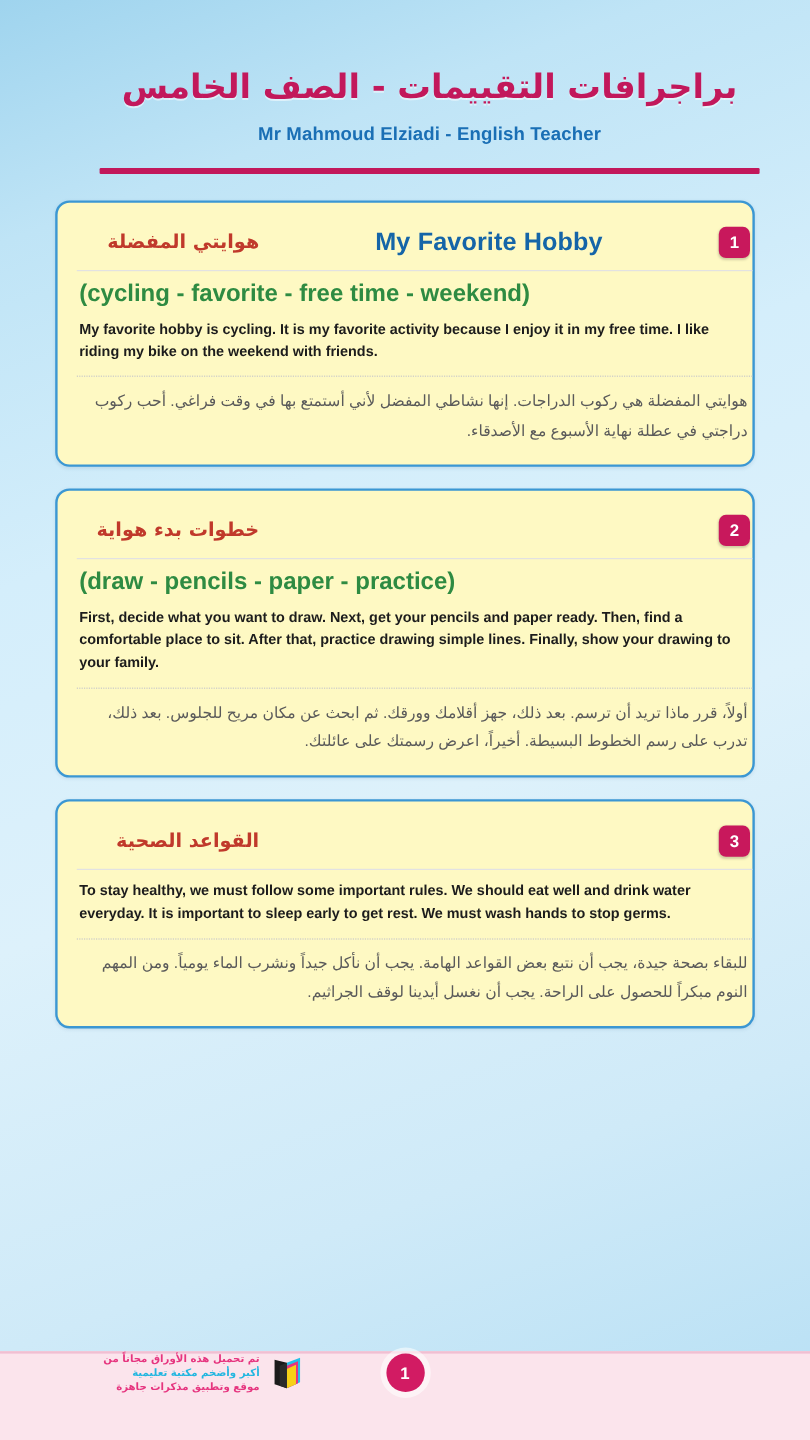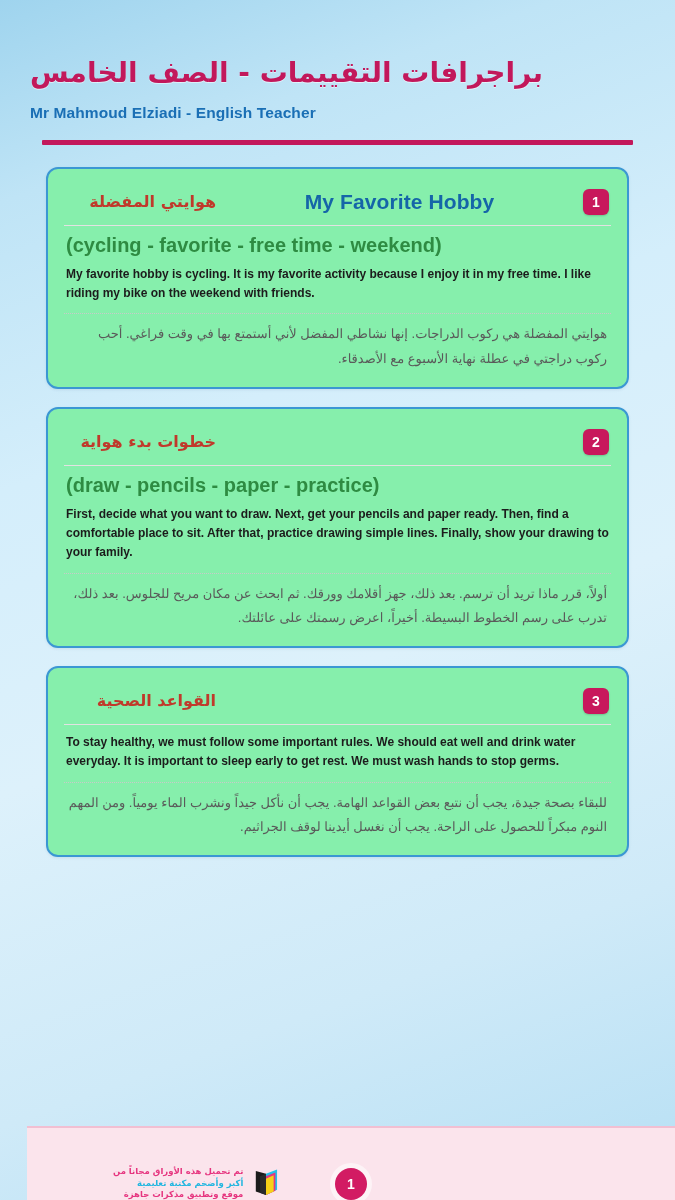--- a/index.html
+++ b/index.html
@@ -20,22 +20,23 @@
     height: 1200px;
     position: relative;
     display: flex;
     flex-direction: column;
     box-sizing: border-box;
   }
 
   
   .header {
     padding: 56px 30px 0 30px;
-    text-align: left;
-    flex: 0 0 auto;
+    text-align: center;
+    flex: 0 0 auto;
+    margin-left: 41px;
   }
   .header-title-ar {
     font-family: "DejaVu Sans", sans-serif;
     direction: rtl;
     font-size: 28px;
     font-weight: bold;
     color: #c2185b;
     letter-spacing: 0px;
     line-height: 1.2;
     margin: 0 0 14px 0;
@@ -61,22 +62,22 @@
     padding: 22px 46px 0 46px;
     box-sizing: border-box;
     display: flex;
     flex-direction: column;
     gap: 18px;
   }
 
   .card {
     border: 2px solid #3b97d3;
     border-radius: 12px;
-    background: #86efac;
-    padding: 14px 16px 14px 16px;
+    background: #fef9c3;
+    padding: 14px 0 14px 16px;
     box-sizing: border-box;
     box-shadow: 0 1px 3px rgba(40,80,120,0.10);
     position: relative;
   }
 
   .card-head {
     display: flex;
     align-items: center;
     justify-content: space-between;
     gap: 8px;
@@ -155,22 +156,21 @@
   }
 
   
   .footer {
     flex: 0 0 auto;
     height: 72px;
     background: #fbe4ec;
     border-top: 2px solid #f1bfd2;
     position: relative;
     display: flex;
-    align-items: flex-end;
-    margin-left: 27px;
+    align-items: flex-start;
   }
   .footer-brand {
     display: flex;
     align-items: center;
     gap: 6px;
     margin-left: 86px;
     direction: rtl;
   }
   .brand-logo {
     width: 34px;

